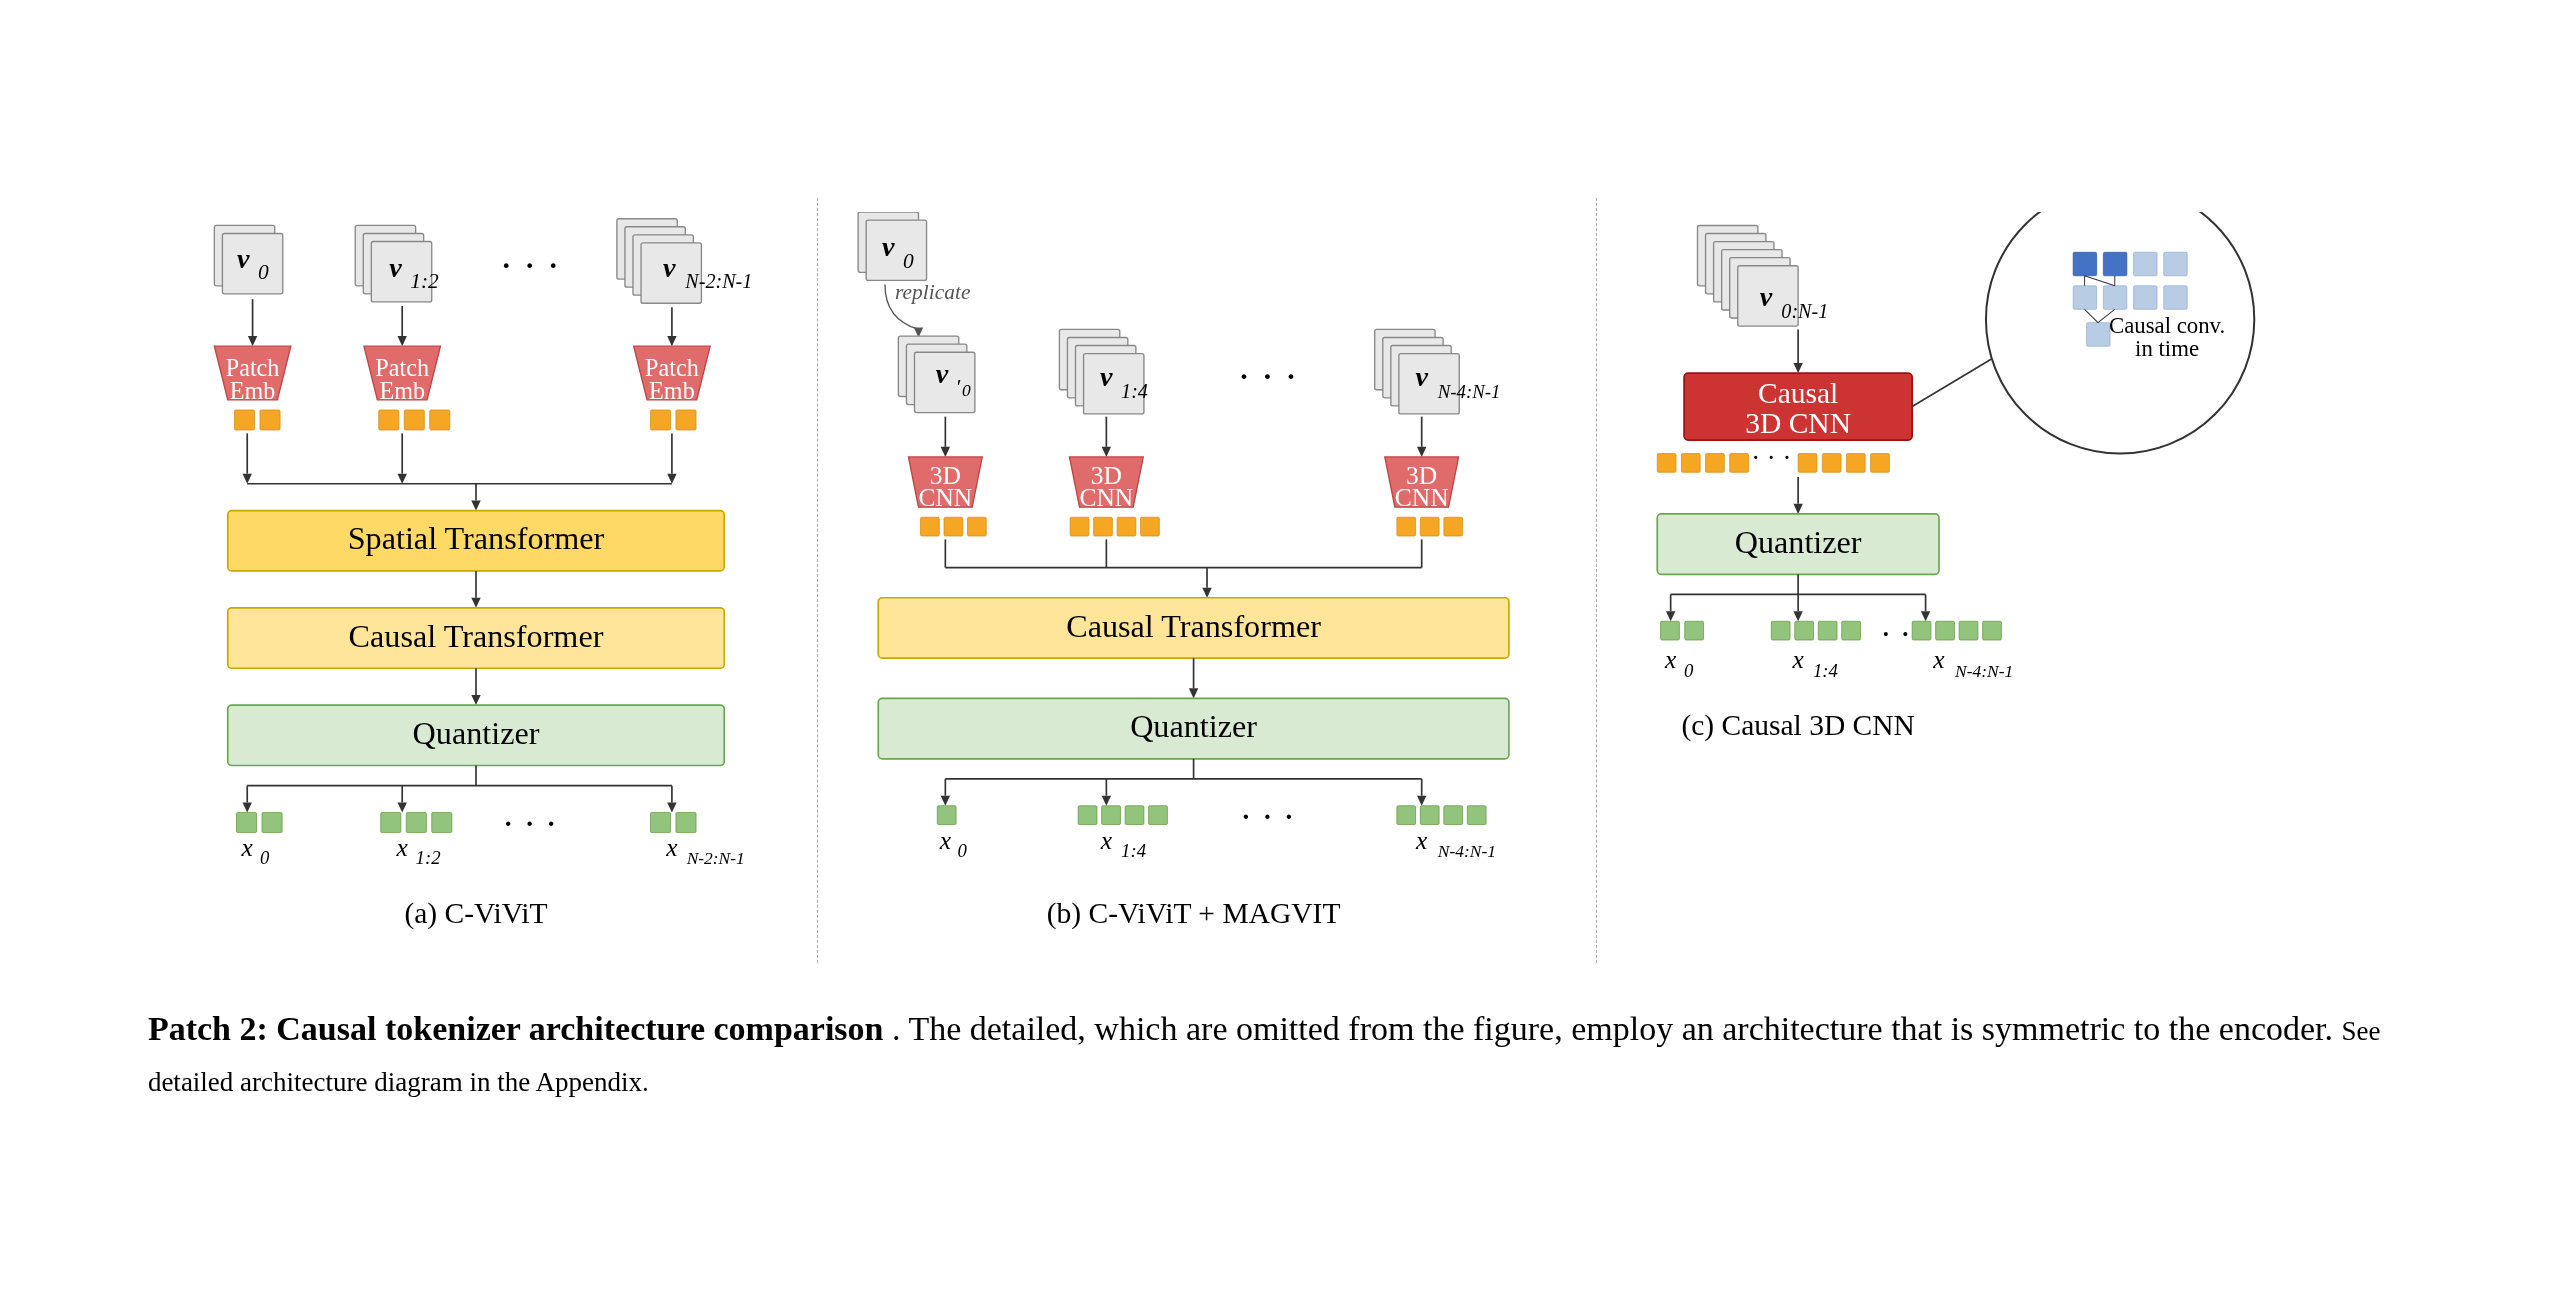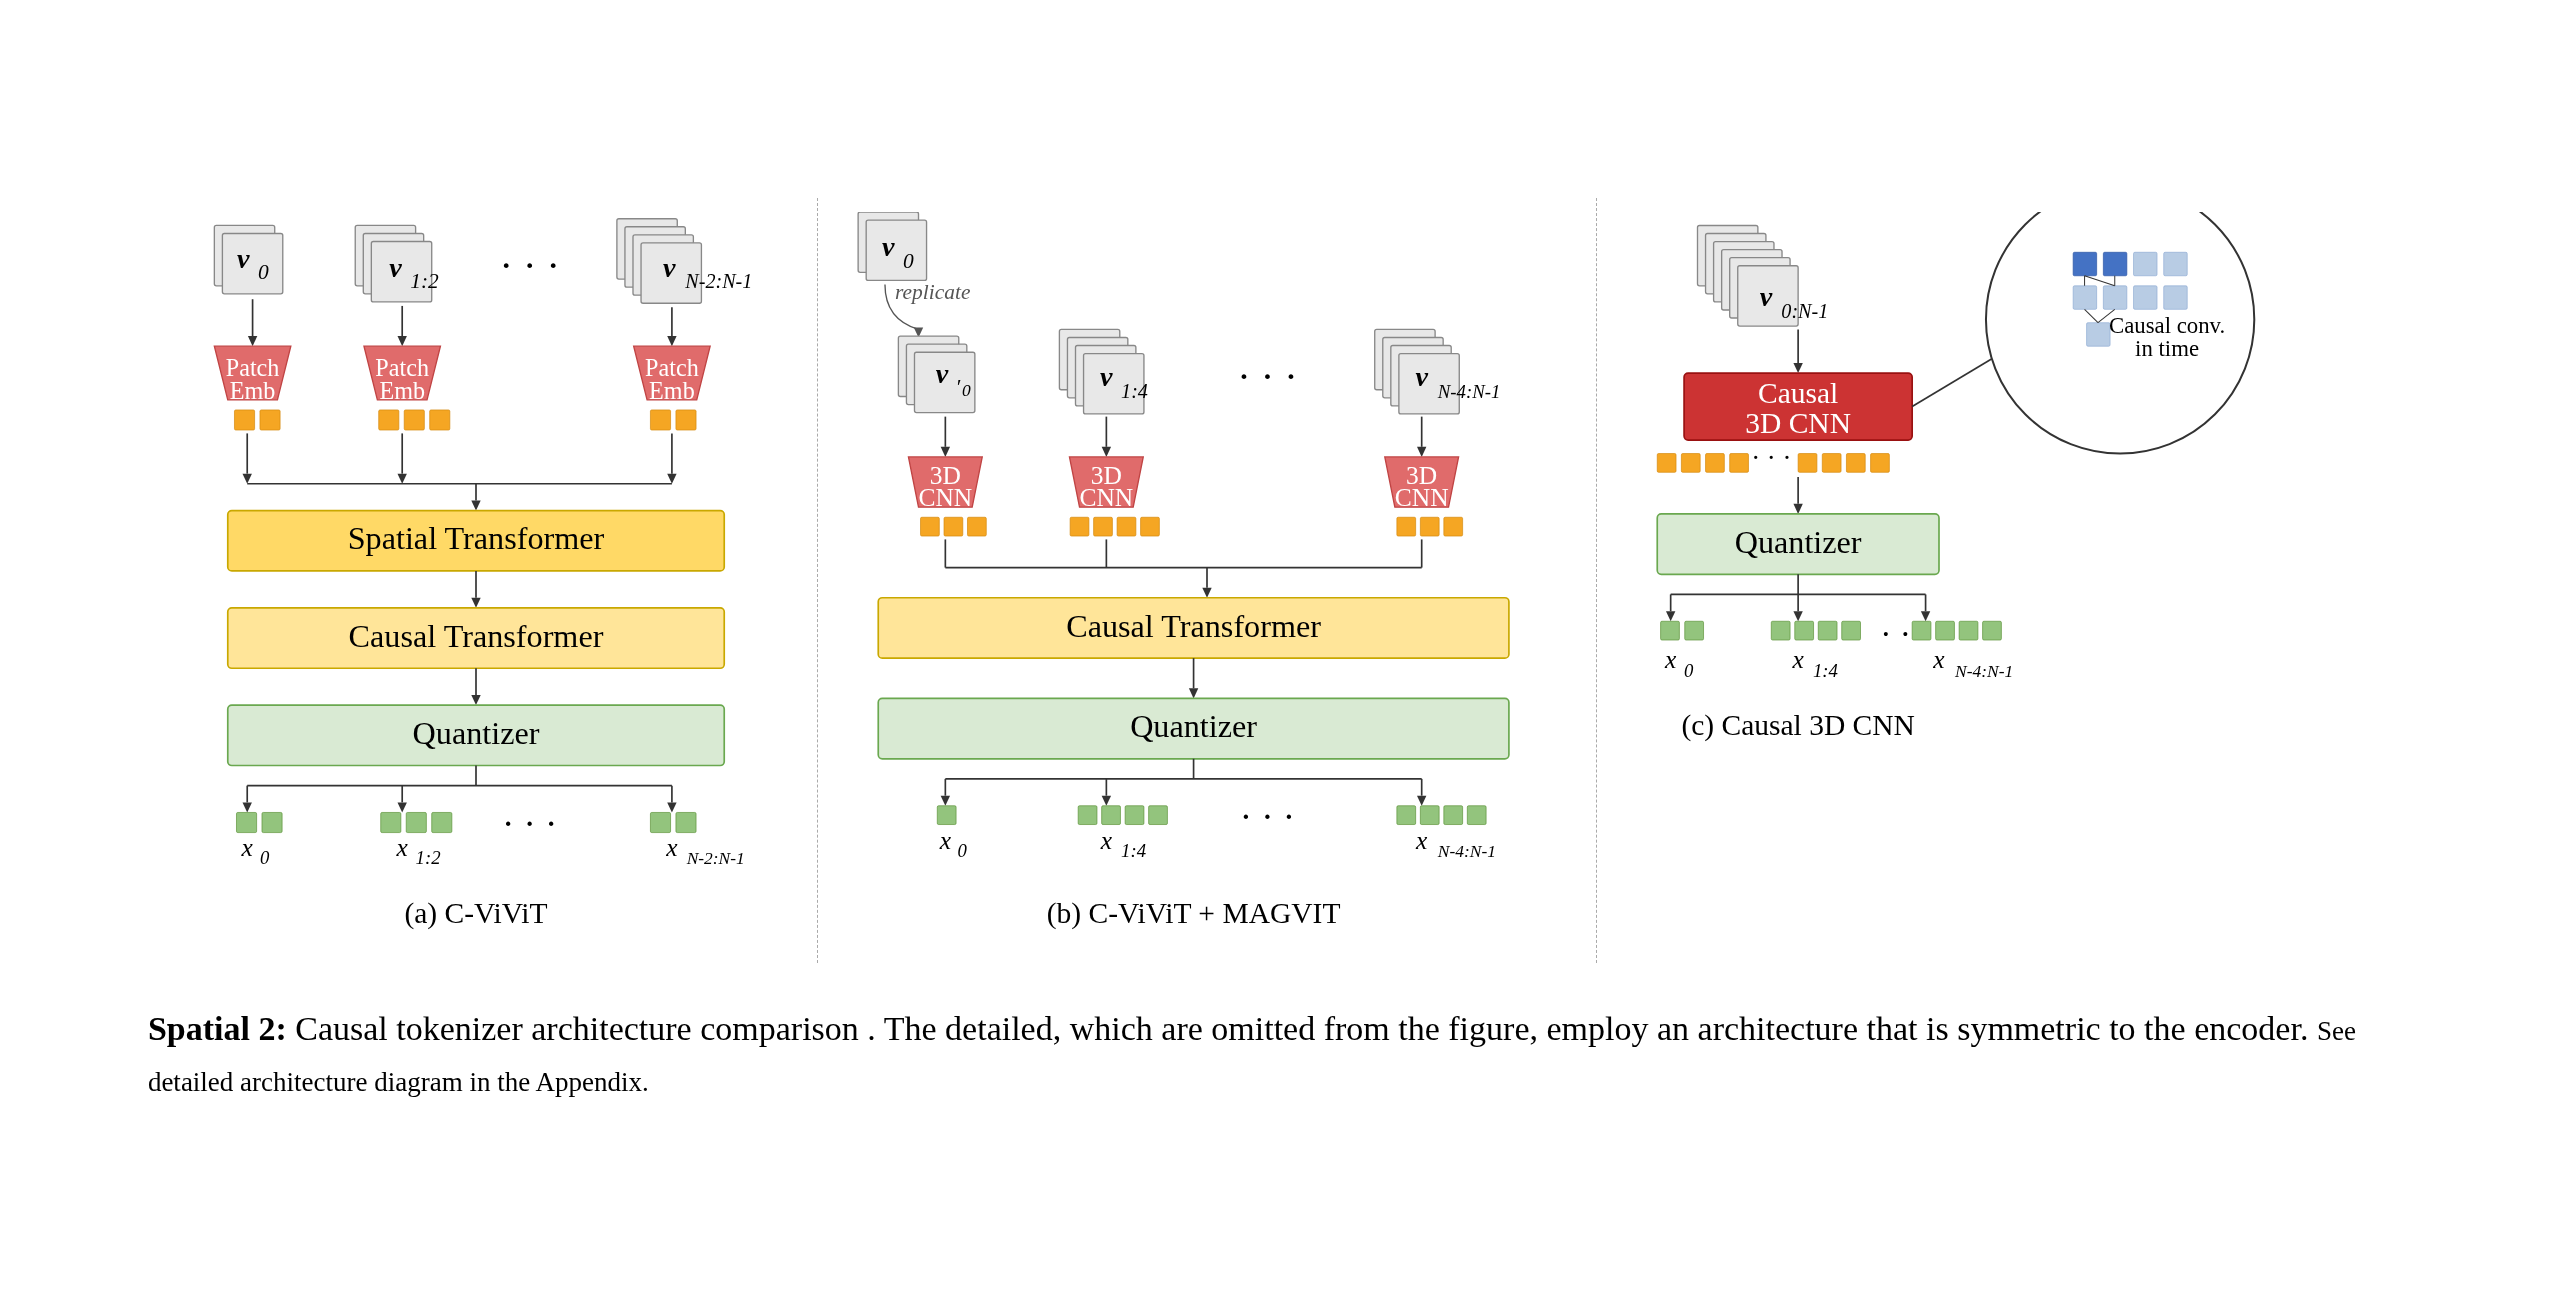--- a/index.html
+++ b/index.html
@@ -49,21 +49,21 @@
     .figure-caption {
       font-size: 34px;
       line-height: 1.5;
       font-family: 'Times New Roman', serif;
       padding: 0 13.4px;
     }
     .figure-caption .figure-num {
       font-weight: bold;
     }
     .figure-caption .caption-bold {
-      font-weight: normal;
+      font-weight: bold;
     }
     .figure-caption .caption-small {
       font-size: 27px;
     }
   </style>
 </head>
 <body>
 
 <div class="figure-container">
 
@@ -395,20 +395,20 @@
         <text x="480" y="680" font-family="Times New Roman" font-size="38" text-anchor="middle" font-style="italic">x</text>
         <text x="504" y="693" font-family="Times New Roman" font-size="26" font-style="italic">N-4:N-1</text>
 
         <text x="270" y="780" font-family="Times New Roman" font-size="44" text-anchor="middle">(c) Causal 3D CNN</text>
       </svg>
     </div>
 
   </div>
 
   <div class="figure-caption">
-    <span class="figure-num">Spatial 2:</span>
+    <span class="figure-num">Patch 2:</span>
     <span class="caption-bold">Causal tokenizer architecture comparison</span>
     <span>. The detailed, which are omitted from the figure, employ an architecture that is symmetric to the encoder.</span>
     <span class="caption-small"> See detailed architecture diagram in the Appendix.</span>
   </div>
 
 </div>
 
 
 </body></html>

